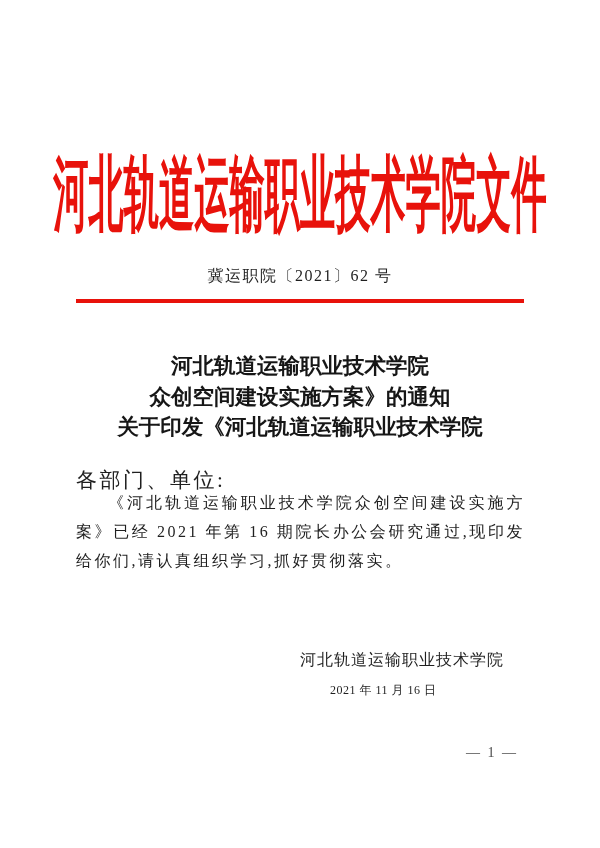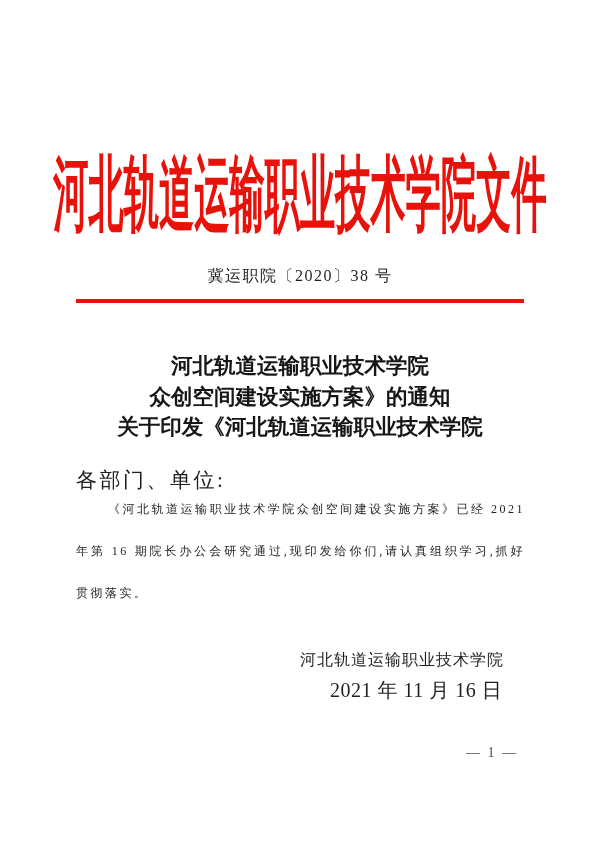--- a/index.html
+++ b/index.html
@@ -89,22 +89,22 @@
     letter-spacing:2.5px;
     color:var(--ink);
     white-space:nowrap;
   }
   
   .body-par{
     position:absolute;
     top:488px;
     left:76px;
     width:449px;
-    font-size:12px;
-    line-height:42px;
+    font-size:16px;
+    line-height:29px;
     letter-spacing:2.5px;
     text-align:justify;
     text-justify:inter-character;
     text-indent:32px;
     color:var(--ink);
   }
   
   .sig-org{
     position:absolute;
     top:650px;
@@ -112,21 +112,21 @@
     font-size:16px;
     line-height:20px;
     letter-spacing:1px;
     color:var(--ink);
     white-space:nowrap;
   }
   .sig-date{
     position:absolute;
     top:680px;
     left:330px;
-    font-size:20px;
+    font-size:12px;
     line-height:20px;
     letter-spacing:0.5px;
     color:var(--ink);
     white-space:nowrap;
   }
   
   .page-number{
     position:absolute;
     top:744px;
     left:466px;
@@ -139,21 +139,21 @@
 </style>
 </head>
 <body>
 
 <div class="page">
 
   <div class="masthead">
     <span class="org">河北轨道运输职业技术学院文件</span>
   </div>
 
-  <div class="doc-number">冀运职院〔2020〕38 号</div>
+  <div class="doc-number">冀运职院〔2021〕62 号</div>
 
   <div class="red-rule"></div>
 
   <div class="notice-title">
     <div class="line">河北轨道运输职业技术学院</div>
     <div class="line">众创空间建设实施方案》的通知</div>
     <div class="line">关于印发《河北轨道运输职业技术学院</div>
   </div>
 
   <div class="salutation">各部门、单位:</div>

